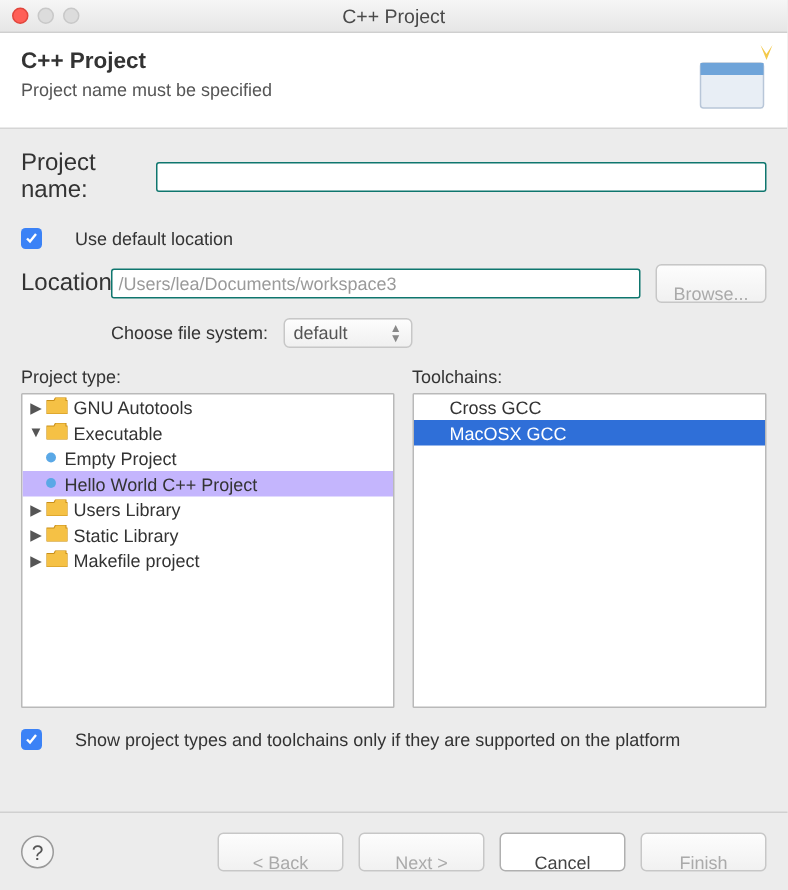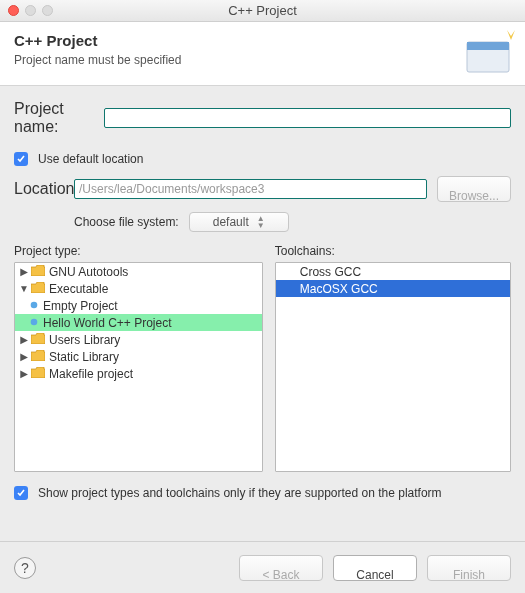--- a/index.html
+++ b/index.html
@@ -57,60 +57,60 @@
     border: 1px solid #0f766e;
     border-radius: 2px;
     padding: 0 4px;
     font-size: 12px;
   }
   input[type=text].field[disabled] {
     color: #9a9a9a;
     background: #fff;
   }
   .checkbox {
-    display: flex; align-items: center; gap: 10px;
+    display: flex; align-items: center; gap: 22px;
     margin: 16px 0 10px 0;
   }
   .cb {
     width: 14px; height: 14px; border-radius: 3px;
     background: #3b82f6; display:flex; align-items:center; justify-content:center;
   }
   .cb svg { display:block; }
   .btn {
     height: 22px; min-width: 74px;
     background: linear-gradient(#fdfdfd,#f1f1f1);
     border: 1px solid #c7c7c7; border-radius: 4px;
     font-size: 12px; color: #444;
     padding: 12px 10px; cursor: default;
   }
   .btn[disabled] { color: #aaa; }
   .select {
     height: 20px; min-width: 86px;
     border: 1px solid #c7c7c7; border-radius: 4px;
     background: linear-gradient(#fdfdfd,#f0f0f0);
-    display: inline-flex; align-items: center; padding: 0 23px;
+    display: inline-flex; align-items: center; padding: 0 6px;
     justify-content: space-between; gap: 8px;
     font-size: 12px; color: #555;
   }
   .updown { color:#888; font-size:8px; line-height:7px; }
 
   .columns { display: flex; gap: 12px; margin-top: 12px; }
   .col { flex: 1; display:flex; flex-direction:column; }
   .col-title { font-size: 12px; margin-bottom: 4px; }
   .listbox {
     background: #fff; border: 1px solid #b9b9b9;
     border-radius: 1px; height: 210px; overflow:auto;
   }
   .tree-row {
     display: flex; align-items: center;
     height: 17px; padding-left: 4px;
     font-size: 12px; color: #333;
     white-space: nowrap;
   }
-  .tree-row.sel { background: #86efac; }
+  .tree-row.sel { background: #c4b5fd; }
   .tree-row.lv1 { }
   .disclosure { width: 10px; text-align:center; color:#555; margin-right:2px; font-size:10px; }
   .folder-icon { margin-right: 4px; }
   .node-icon { margin-right: 4px; }
 
   .tool-row {
     height: 17px; display:flex; align-items:center;
     padding-left: 24px; font-size:12px;
   }
   .tool-row.sel { background: #2f6fd8; color: #fff; }
@@ -259,16 +259,17 @@
   </div>
 
 </div>
 
 <div class="footer">
   <div class="help">
     <span>?</span>
   </div>
   <div class="footer-btns">
     <button class="btn" disabled="">&lt; Back</button>
+    <button class="btn" disabled="">Next &gt;</button>
     <button class="btn primary">Cancel</button>
     <button class="btn" disabled="">Finish</button>
   </div>
 </div>
 
 </body></html>

